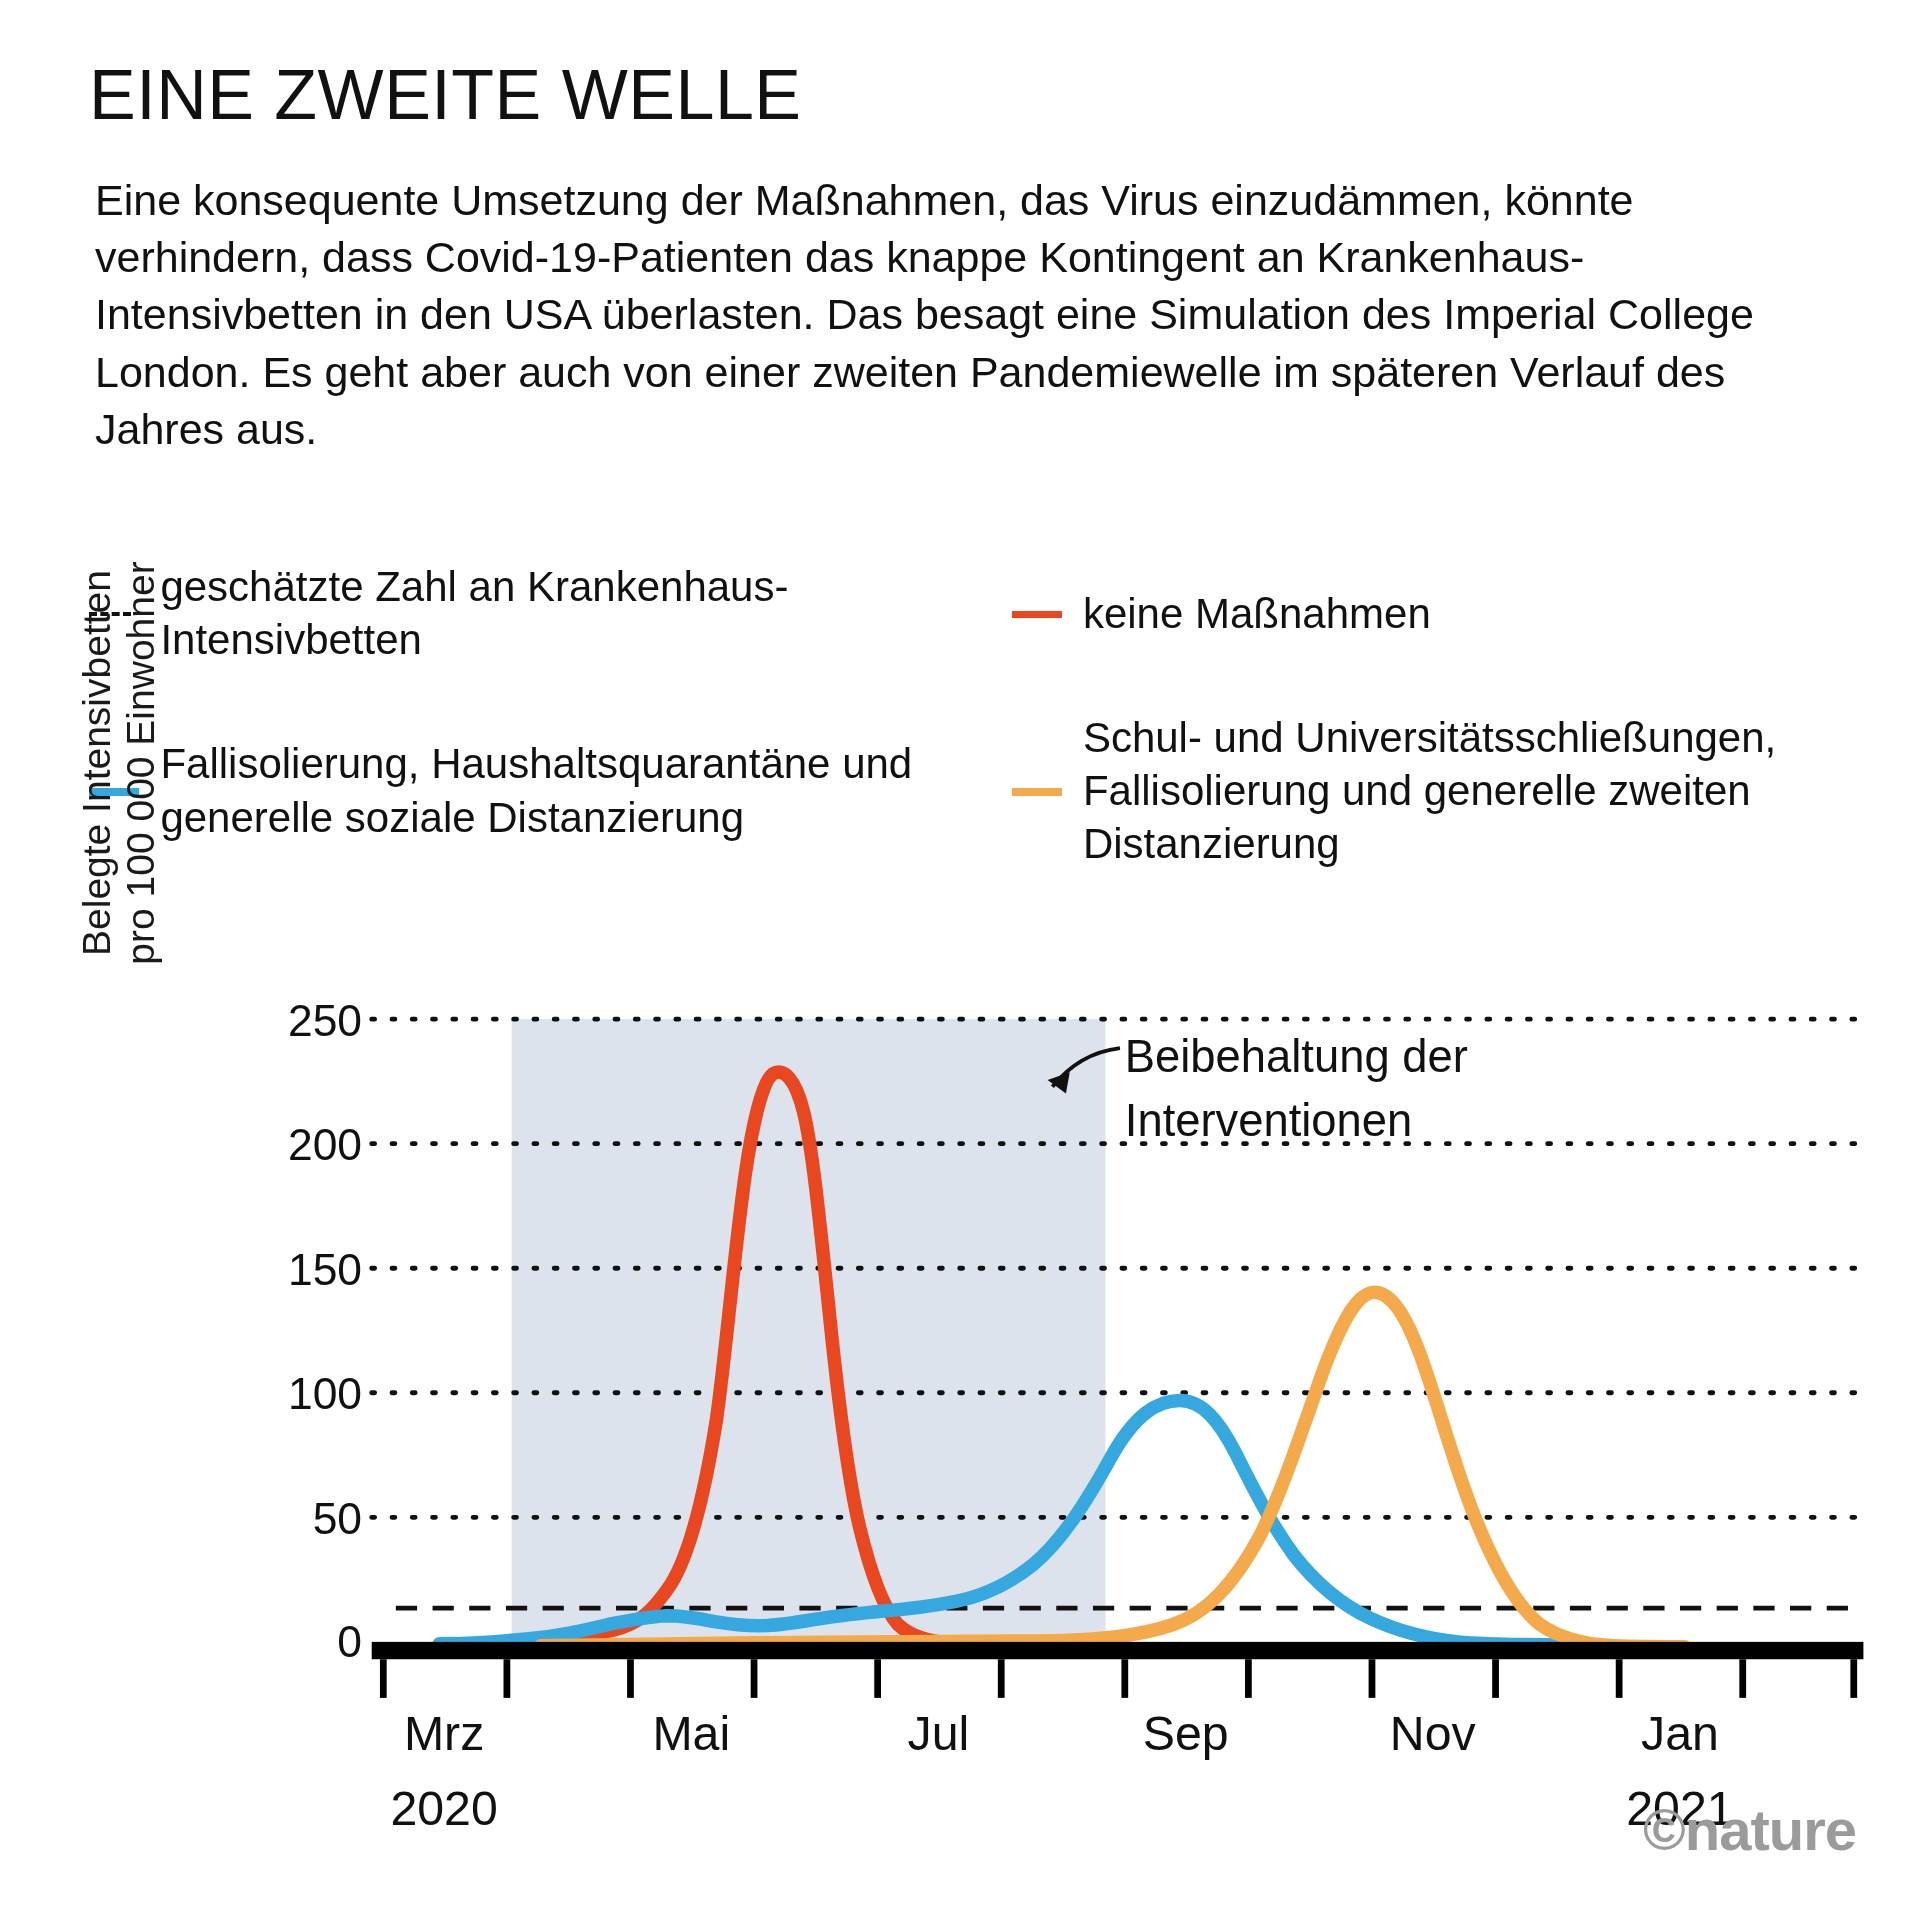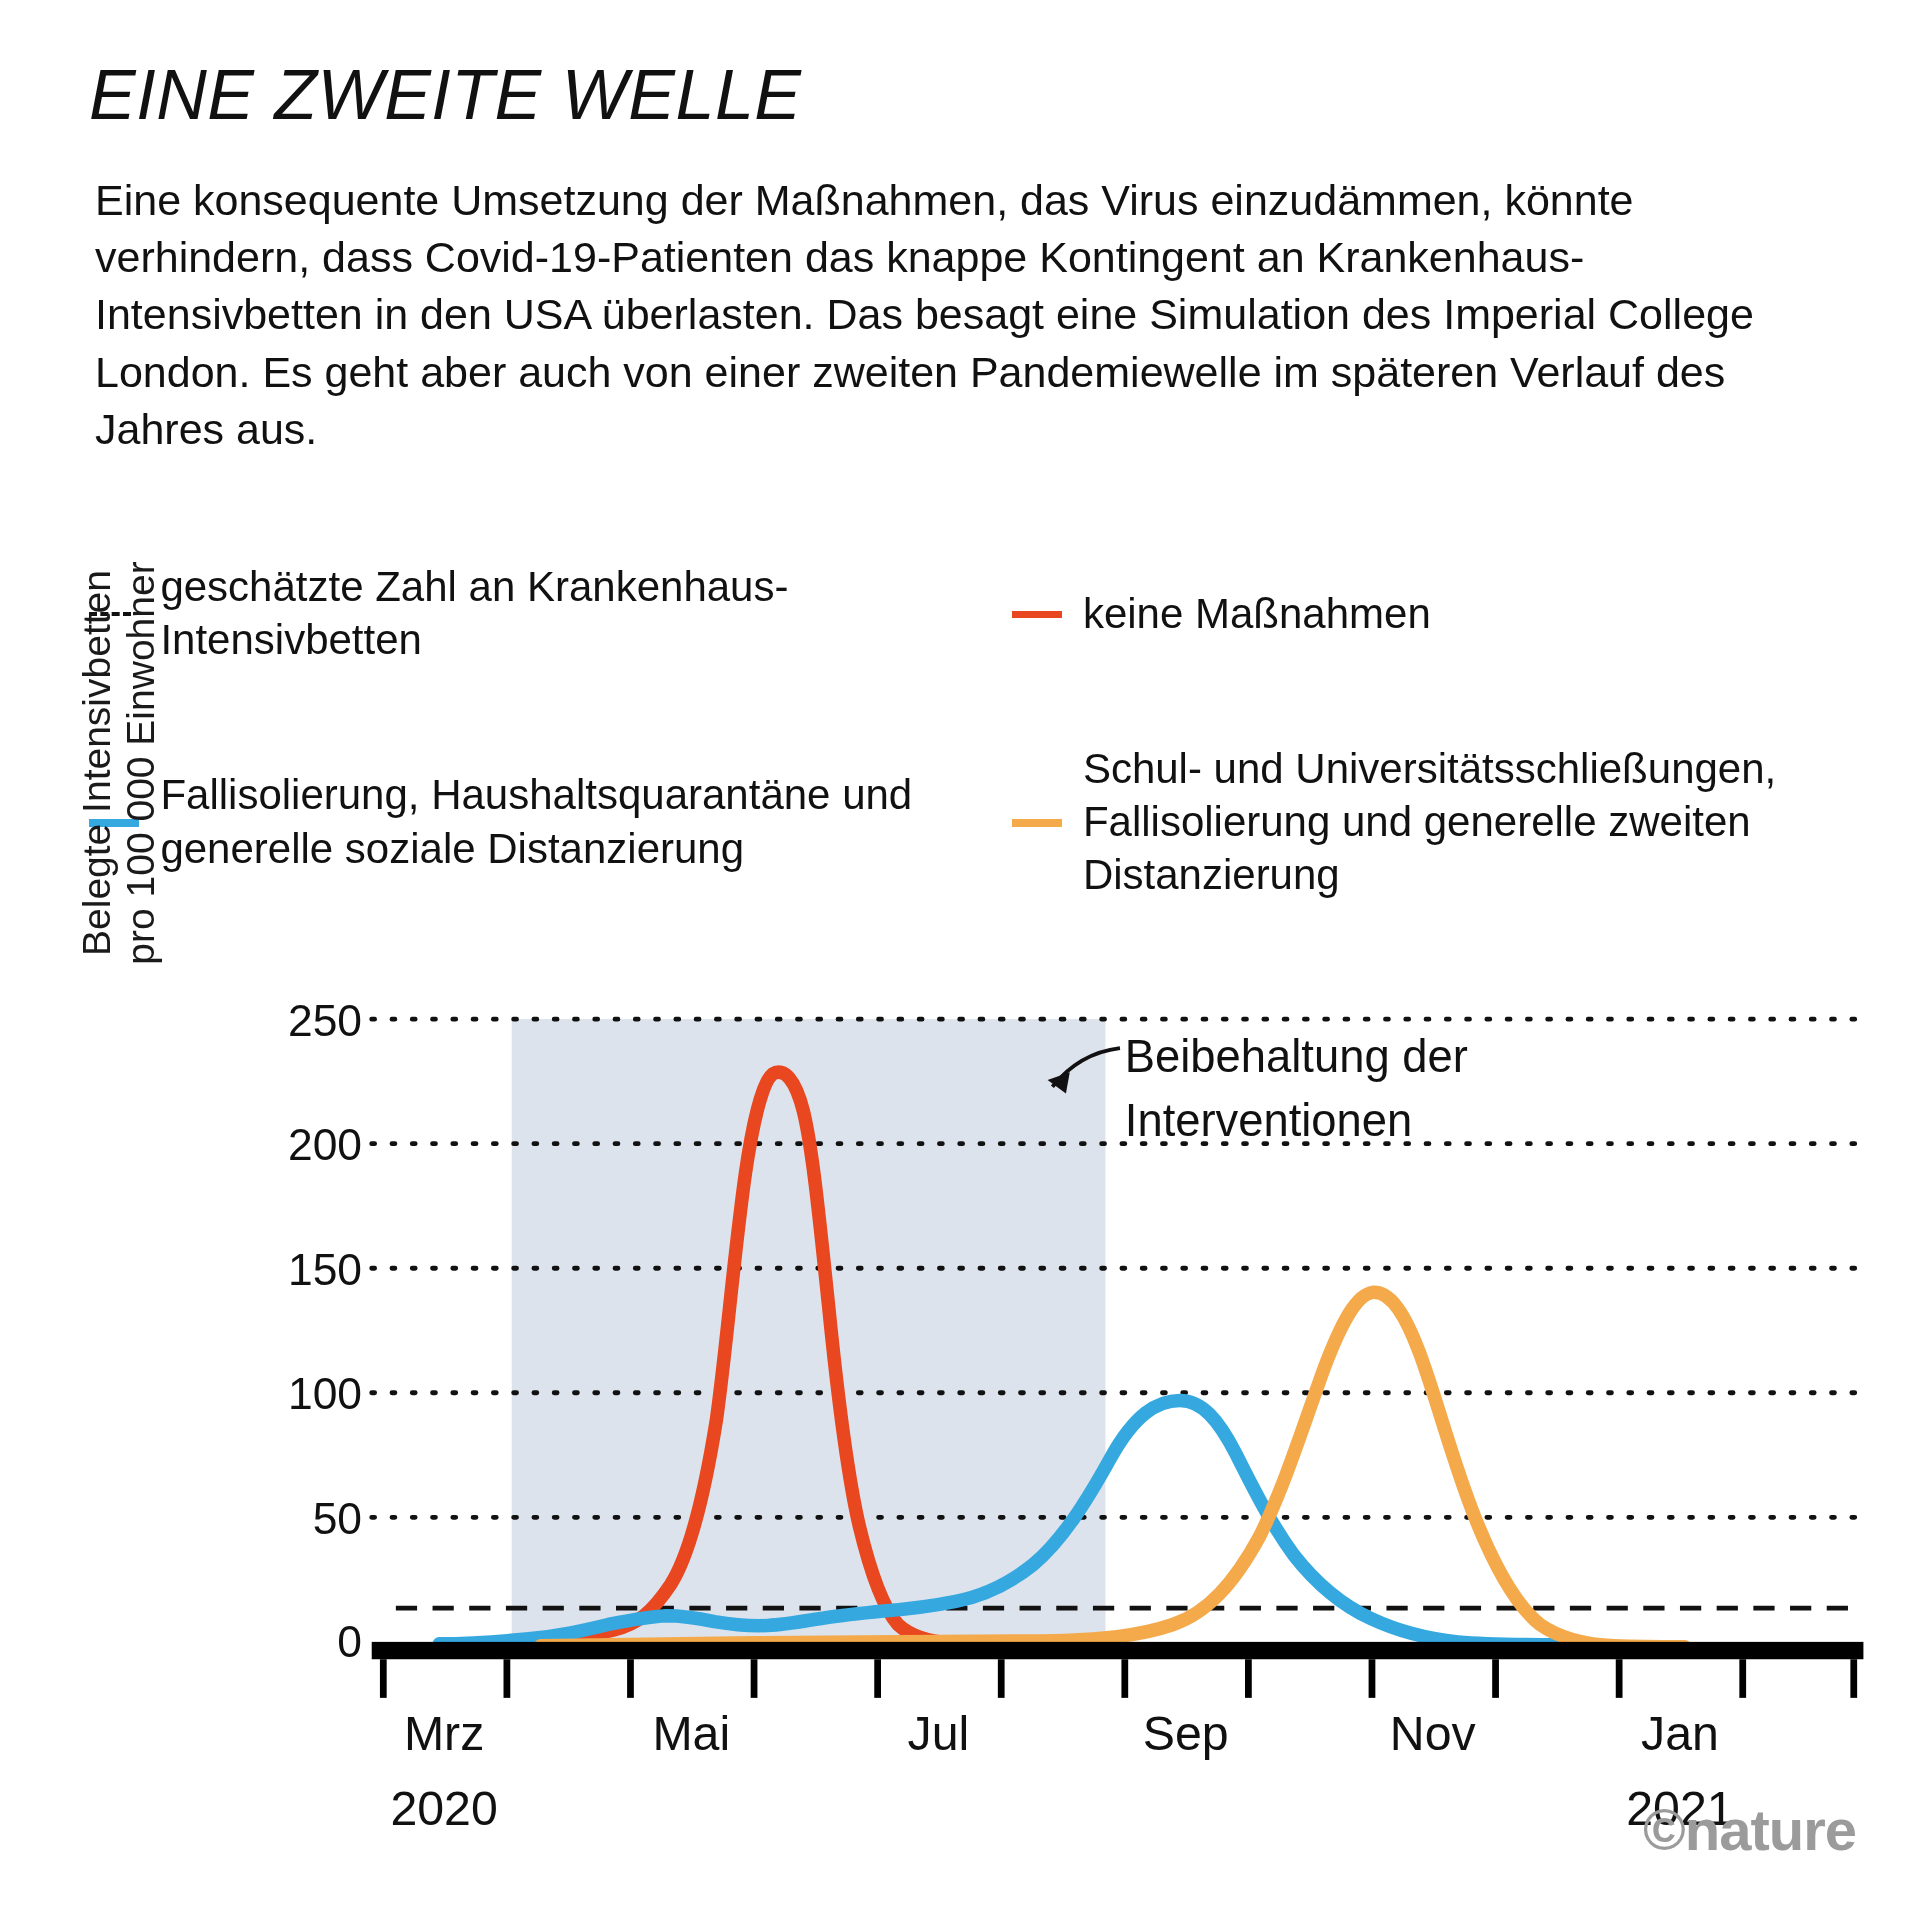--- a/index.html
+++ b/index.html
@@ -18,21 +18,20 @@
   }
   
   .title{
     position:absolute;
     left:89px; top:60px;
     font-size:70px;
     font-weight:400;
     letter-spacing:0.5px;
     color:#111111;
     line-height:1;
-    font-style:italic;
   }
   .subtitle{
     position:absolute;
     left:95px; top:172px;
     width:1738px;
     font-size:43px;
     line-height:1.33;
     color:#111111;
   }
   
@@ -69,21 +68,21 @@
     height:0;
     border-top:4.8px dashed #111;
     top:21px;
     width:42px;
   }
   .legend-label{
     font-size:42px;
     line-height:1.27;
     color:#111;
   }
-  .legend-row2{margin-top:75px;}
+  .legend-row2{margin-top:44px;}
   
   .chart-area{
     position:absolute;
     left:0; top:966px;
     width:1931px;height:734px;text-align:right;
   }
   .ylabel{
     position:absolute;
     left:75px;
     top:985px;

